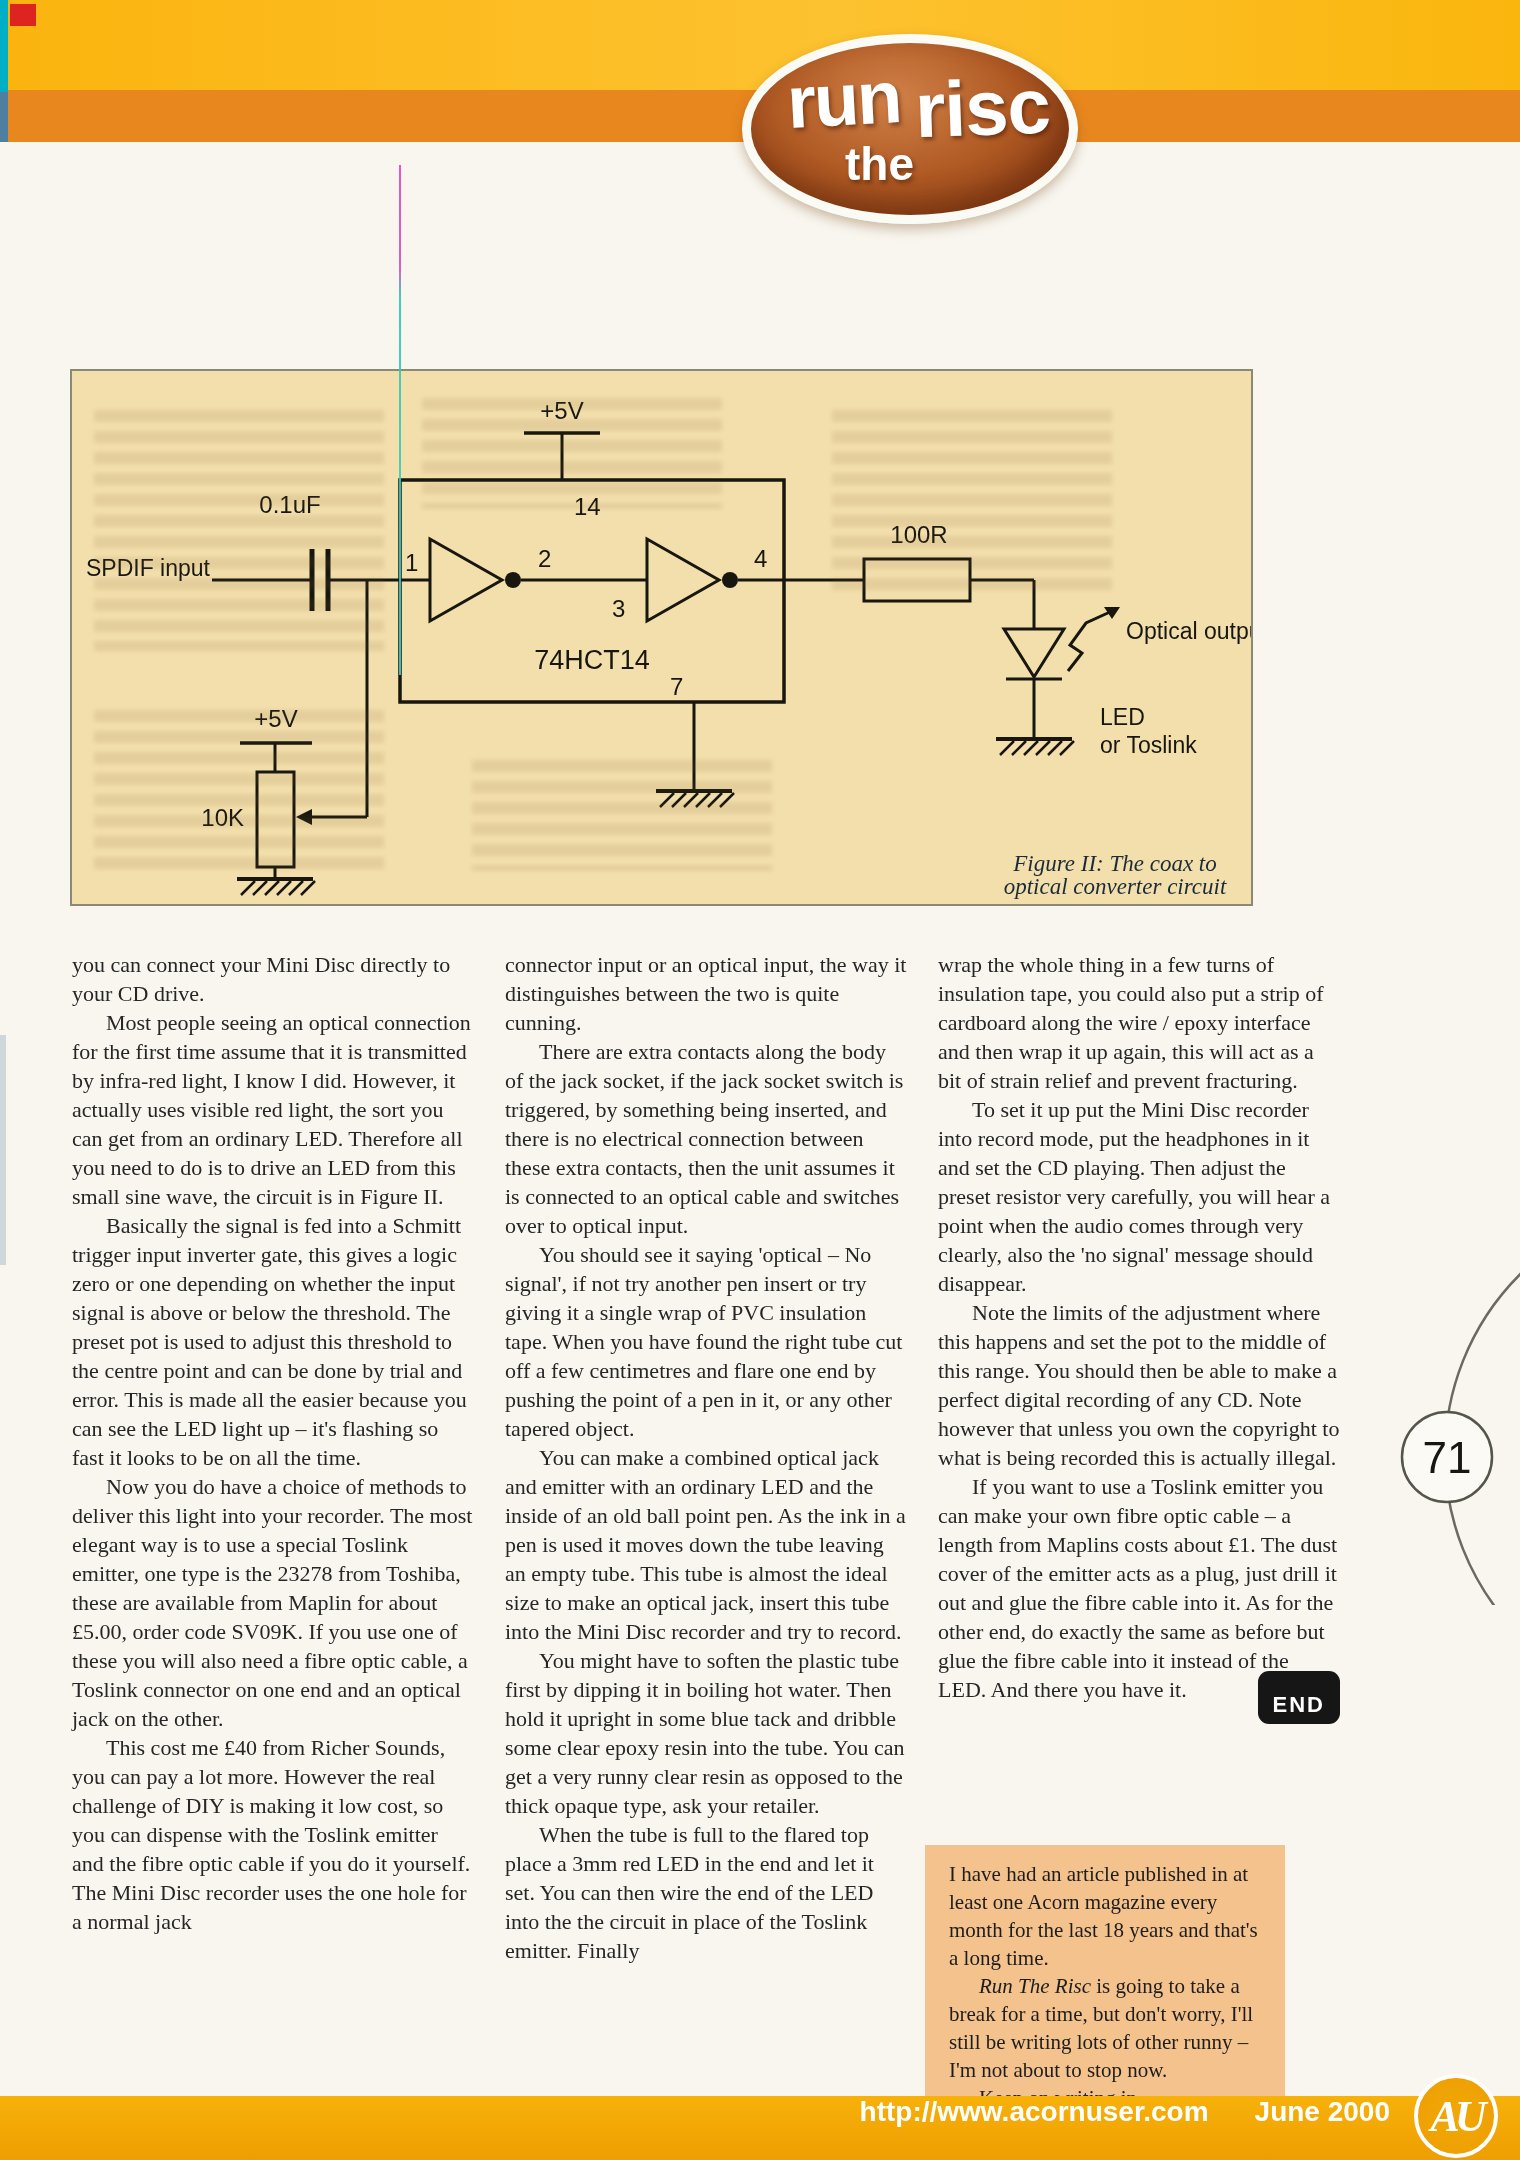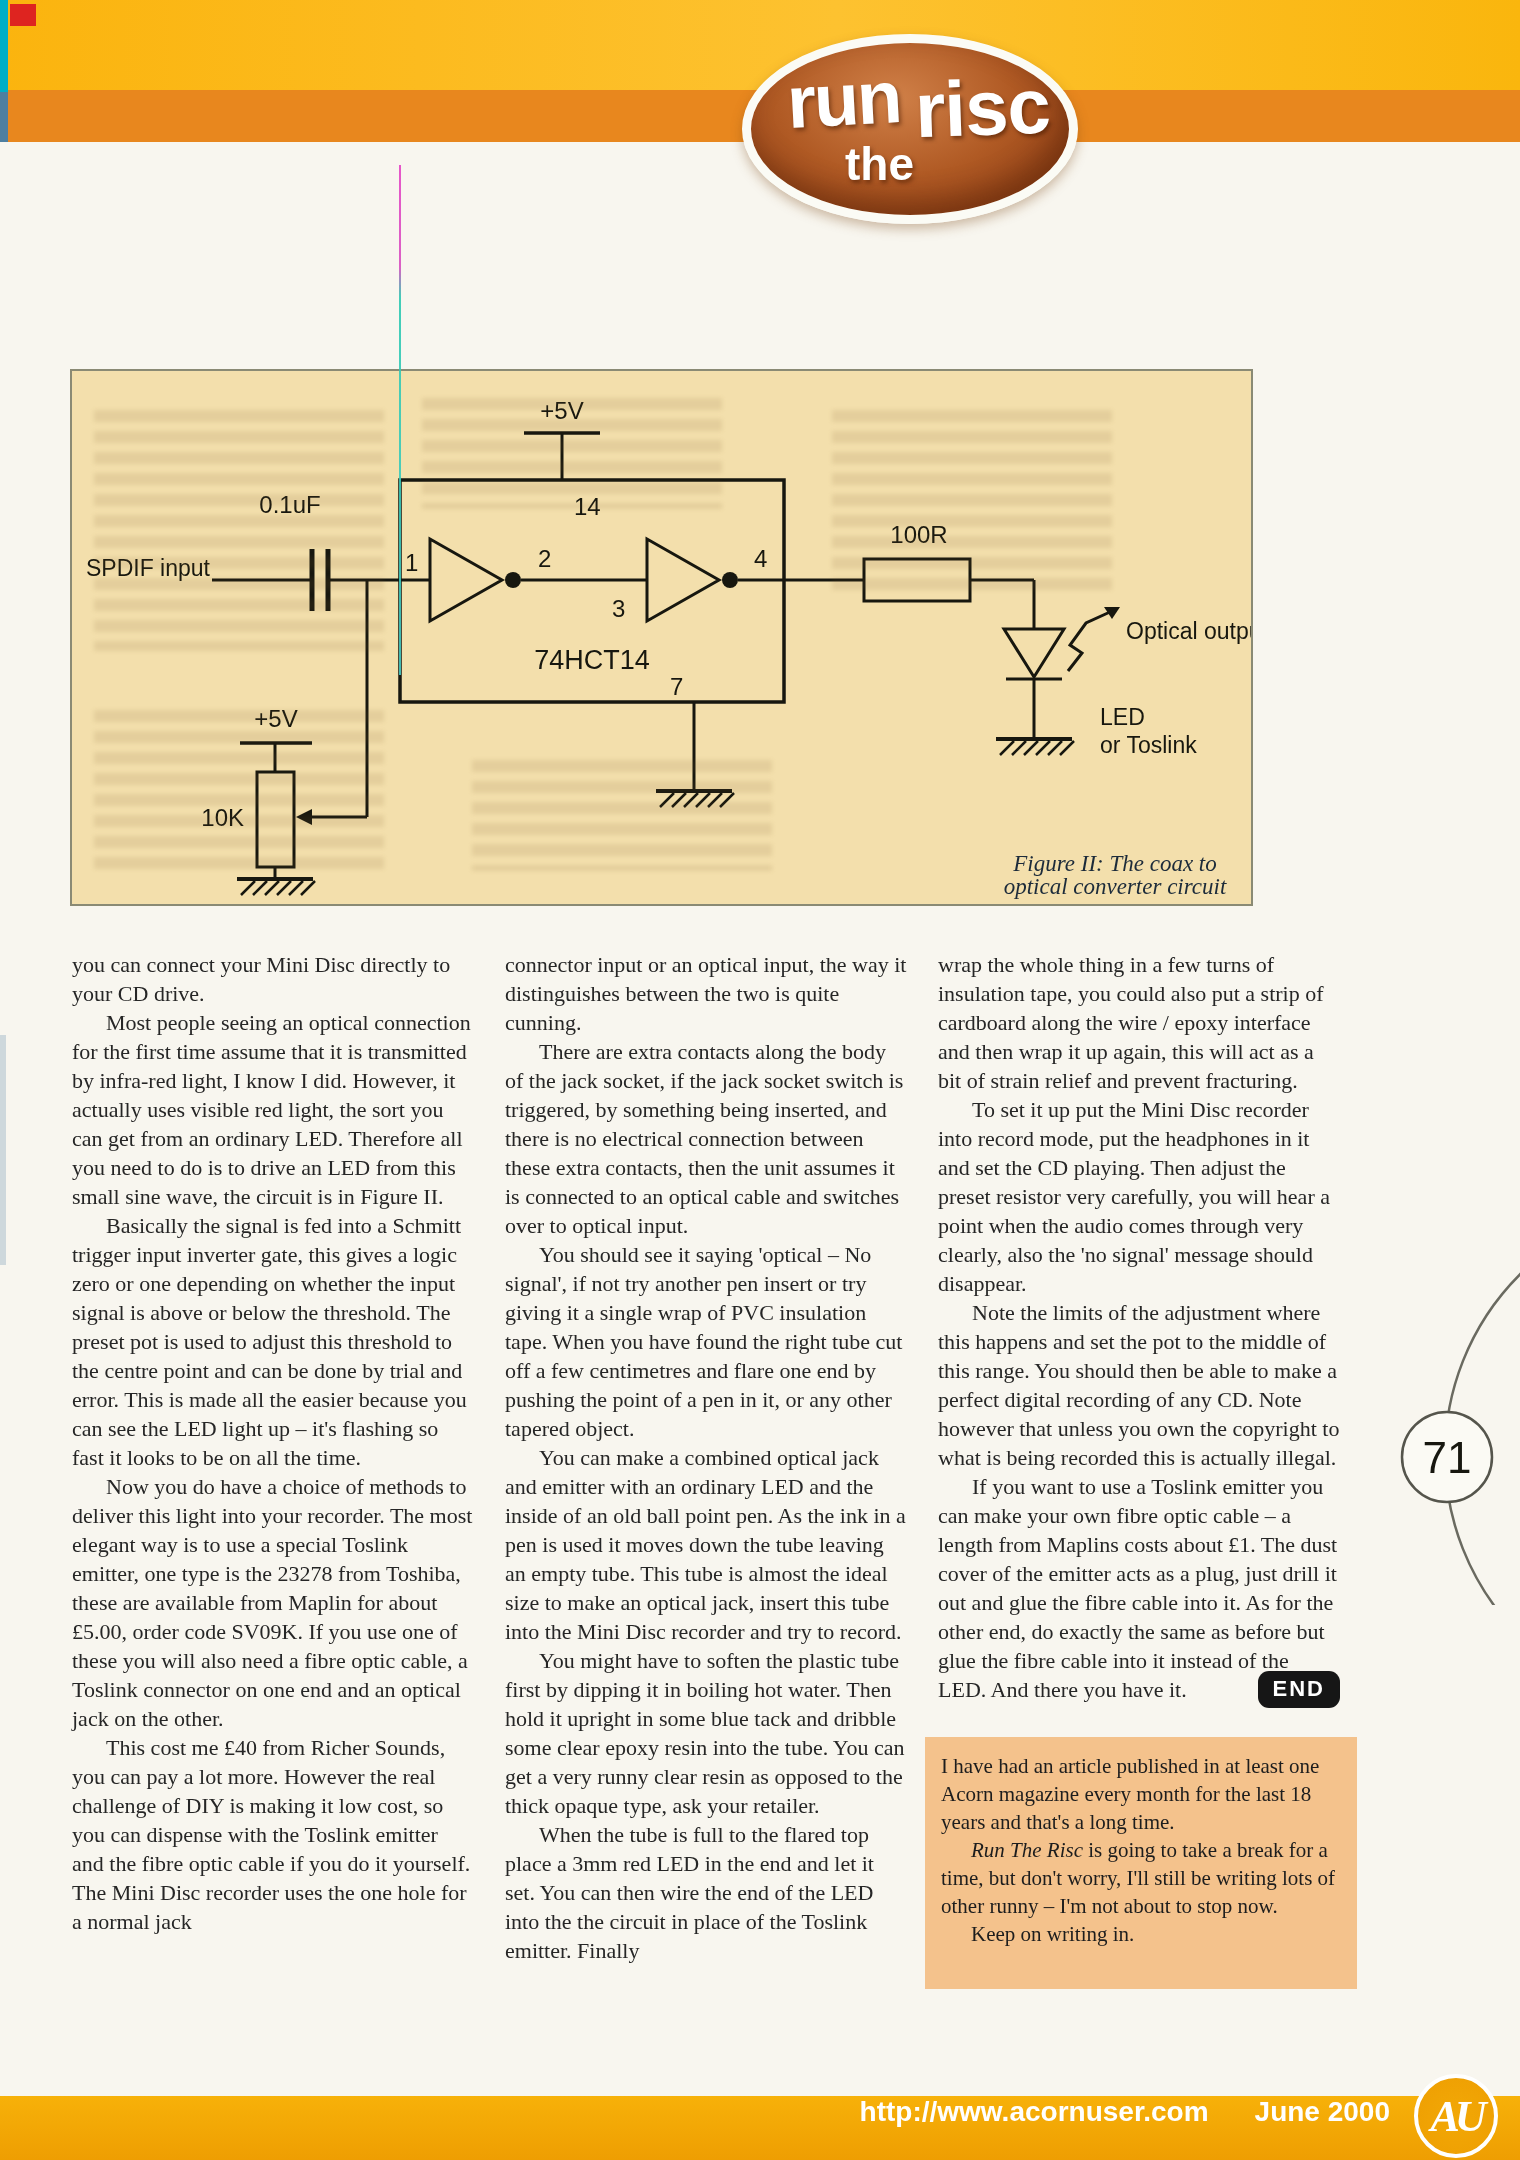--- a/index.html
+++ b/index.html
@@ -43,25 +43,25 @@
   
   .col{position:absolute;top:950px;width:402px;font-size:22px;line-height:29px;color:#262626;}
   .col p{margin:0;}
   .col p.ind{text-indent:34px;}
   #col1{left:72px;}
   #col2{left:505px;}
   #col3{left:938px;}
   .end-row{text-align:right;margin-top:-33px;}
   .end-badge{display:inline-block;background:#161616;color:#fff;
     font-family:"Liberation Sans",sans-serif;font-weight:bold;font-size:22px;
-    letter-spacing:2px;padding:3px 15px 5px;border-radius:11px;}
-
-  
-  .side-box{position:absolute;left:925px;top:1737px;width:432px;height:252px;box-sizing:border-box;
-    background:#f4c28c;padding:15px 16px;font-size:21px;line-height:28px;color:#1d1d1d;}
+    letter-spacing:2px;padding:19px 15px 5px;border-radius:11px;}
+
+  
+  .side-box{position:absolute;left:925px;top:1845px;width:360px;height:252px;box-sizing:border-box;
+    background:#f4c28c;padding:15px 24px;font-size:21px;line-height:28px;color:#1d1d1d;}
   .side-box p{margin:0;}
   .side-box p.ind{text-indent:30px;}
 
   
   .pageno-svg{position:absolute;left:1360px;top:1205px;}
   .pageno-svg text{font-family:"Liberation Sans",sans-serif;}
 
   
   .footer{position:absolute;left:0;top:2096px;width:1520px;height:64px;
     background:linear-gradient(#f7b109,#ee9e02);}

